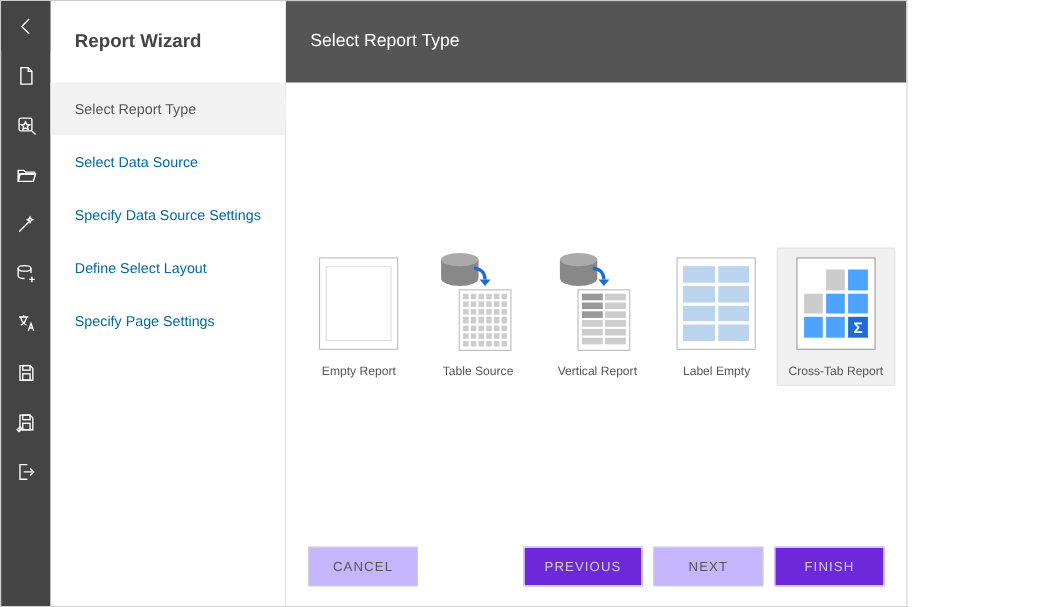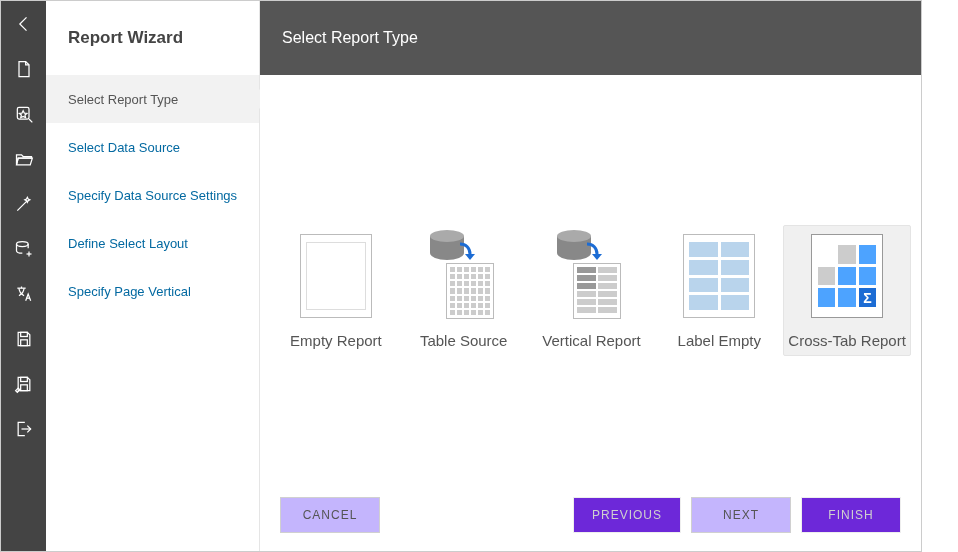--- a/index.html
+++ b/index.html
@@ -1,18 +1,18 @@
 <!DOCTYPE html>
 <html><head>
 <meta charset="utf-8">
 <style>
   * { box-sizing: border-box; margin: 0; padding: 0; font-family: "Segoe UI", Arial, sans-serif; }
   body { background: #fff; }
   .window {
-    width: 922px; height: 552px; border: 1px solid #ccc; position: relative; overflow: hidden; padding-left: 18px;
+    width: 825px; height: 552px; border: 1px solid #ccc; position: relative; overflow: hidden; padding-left: 18px;
   }
   .toolbar {
     position: absolute; left: 0; top: 0; width: 45px; height: 100%; background: #444; display: flex; flex-direction: column; align-items: center; padding-top: 0;
   }
   .toolbar-btn {
     width: 45px; height: 45px; display: flex; align-items: center; justify-content: center; cursor: pointer; color: #fff;
   }
   .toolbar-btn.back { background: #444; }
   .toolbar-btn svg { width: 20px; height: 20px; stroke: #fff; fill: none; stroke-width: 1.5; }
 
@@ -46,21 +46,21 @@
   .option {
     width:134px; display:flex; flex-direction:column; align-items:center; cursor:pointer; padding:8px 0 6px 0; border:1px solid transparent; border-radius:2px;
   }
   .option.selected {
     background:#f0f0f0; border:1px solid #e4e4e4;
   }
   .option .thumb {
     width:72px; height:84px; background:#fff; border:1px solid #bbb; position:relative; margin-bottom:14px;
   }
   .option.selected .thumb { border-color:#999; }
-  .option .label { font-size:15px; color:#555; text-align:center; }
+  .option .label { font-size:11px; color:#555; text-align:center; }
 
   
   .footer {
     position:absolute; left:0; right:0; bottom:0; height:72px; display:flex; align-items:center; padding: 0 20px;
   }
   .btn {
     height:36px; min-width:100px; padding:0 18px; font-size:12px; letter-spacing:1px; border:1px solid #d0d0d0; background:#c4b5fd; color:#555; display:flex; align-items:center; justify-content:center; cursor:pointer;
   }
   .btn.disabled { color:#cfcfcf; border-color:#eee; background:#6d28d9; cursor:default; }
   .spacer { flex:1; }
@@ -190,21 +190,21 @@
       <div class="step-item">
           <span>Select Data Source</span>
         </div>
       <div class="step-item">
           <span>Specify Data Source Settings</span>
         </div>
       <div class="step-item">
           <span>Define Select Layout</span>
         </div>
       <div class="step-item">
-          <span>Specify Page Vertical</span>
+          <span>Specify Page Settings</span>
         </div>
     </div>
   </div>
 
   <div class="main">
     <div class="main-header">Select Report Type</div>
 
     <div class="options">
 
       <div class="option">

